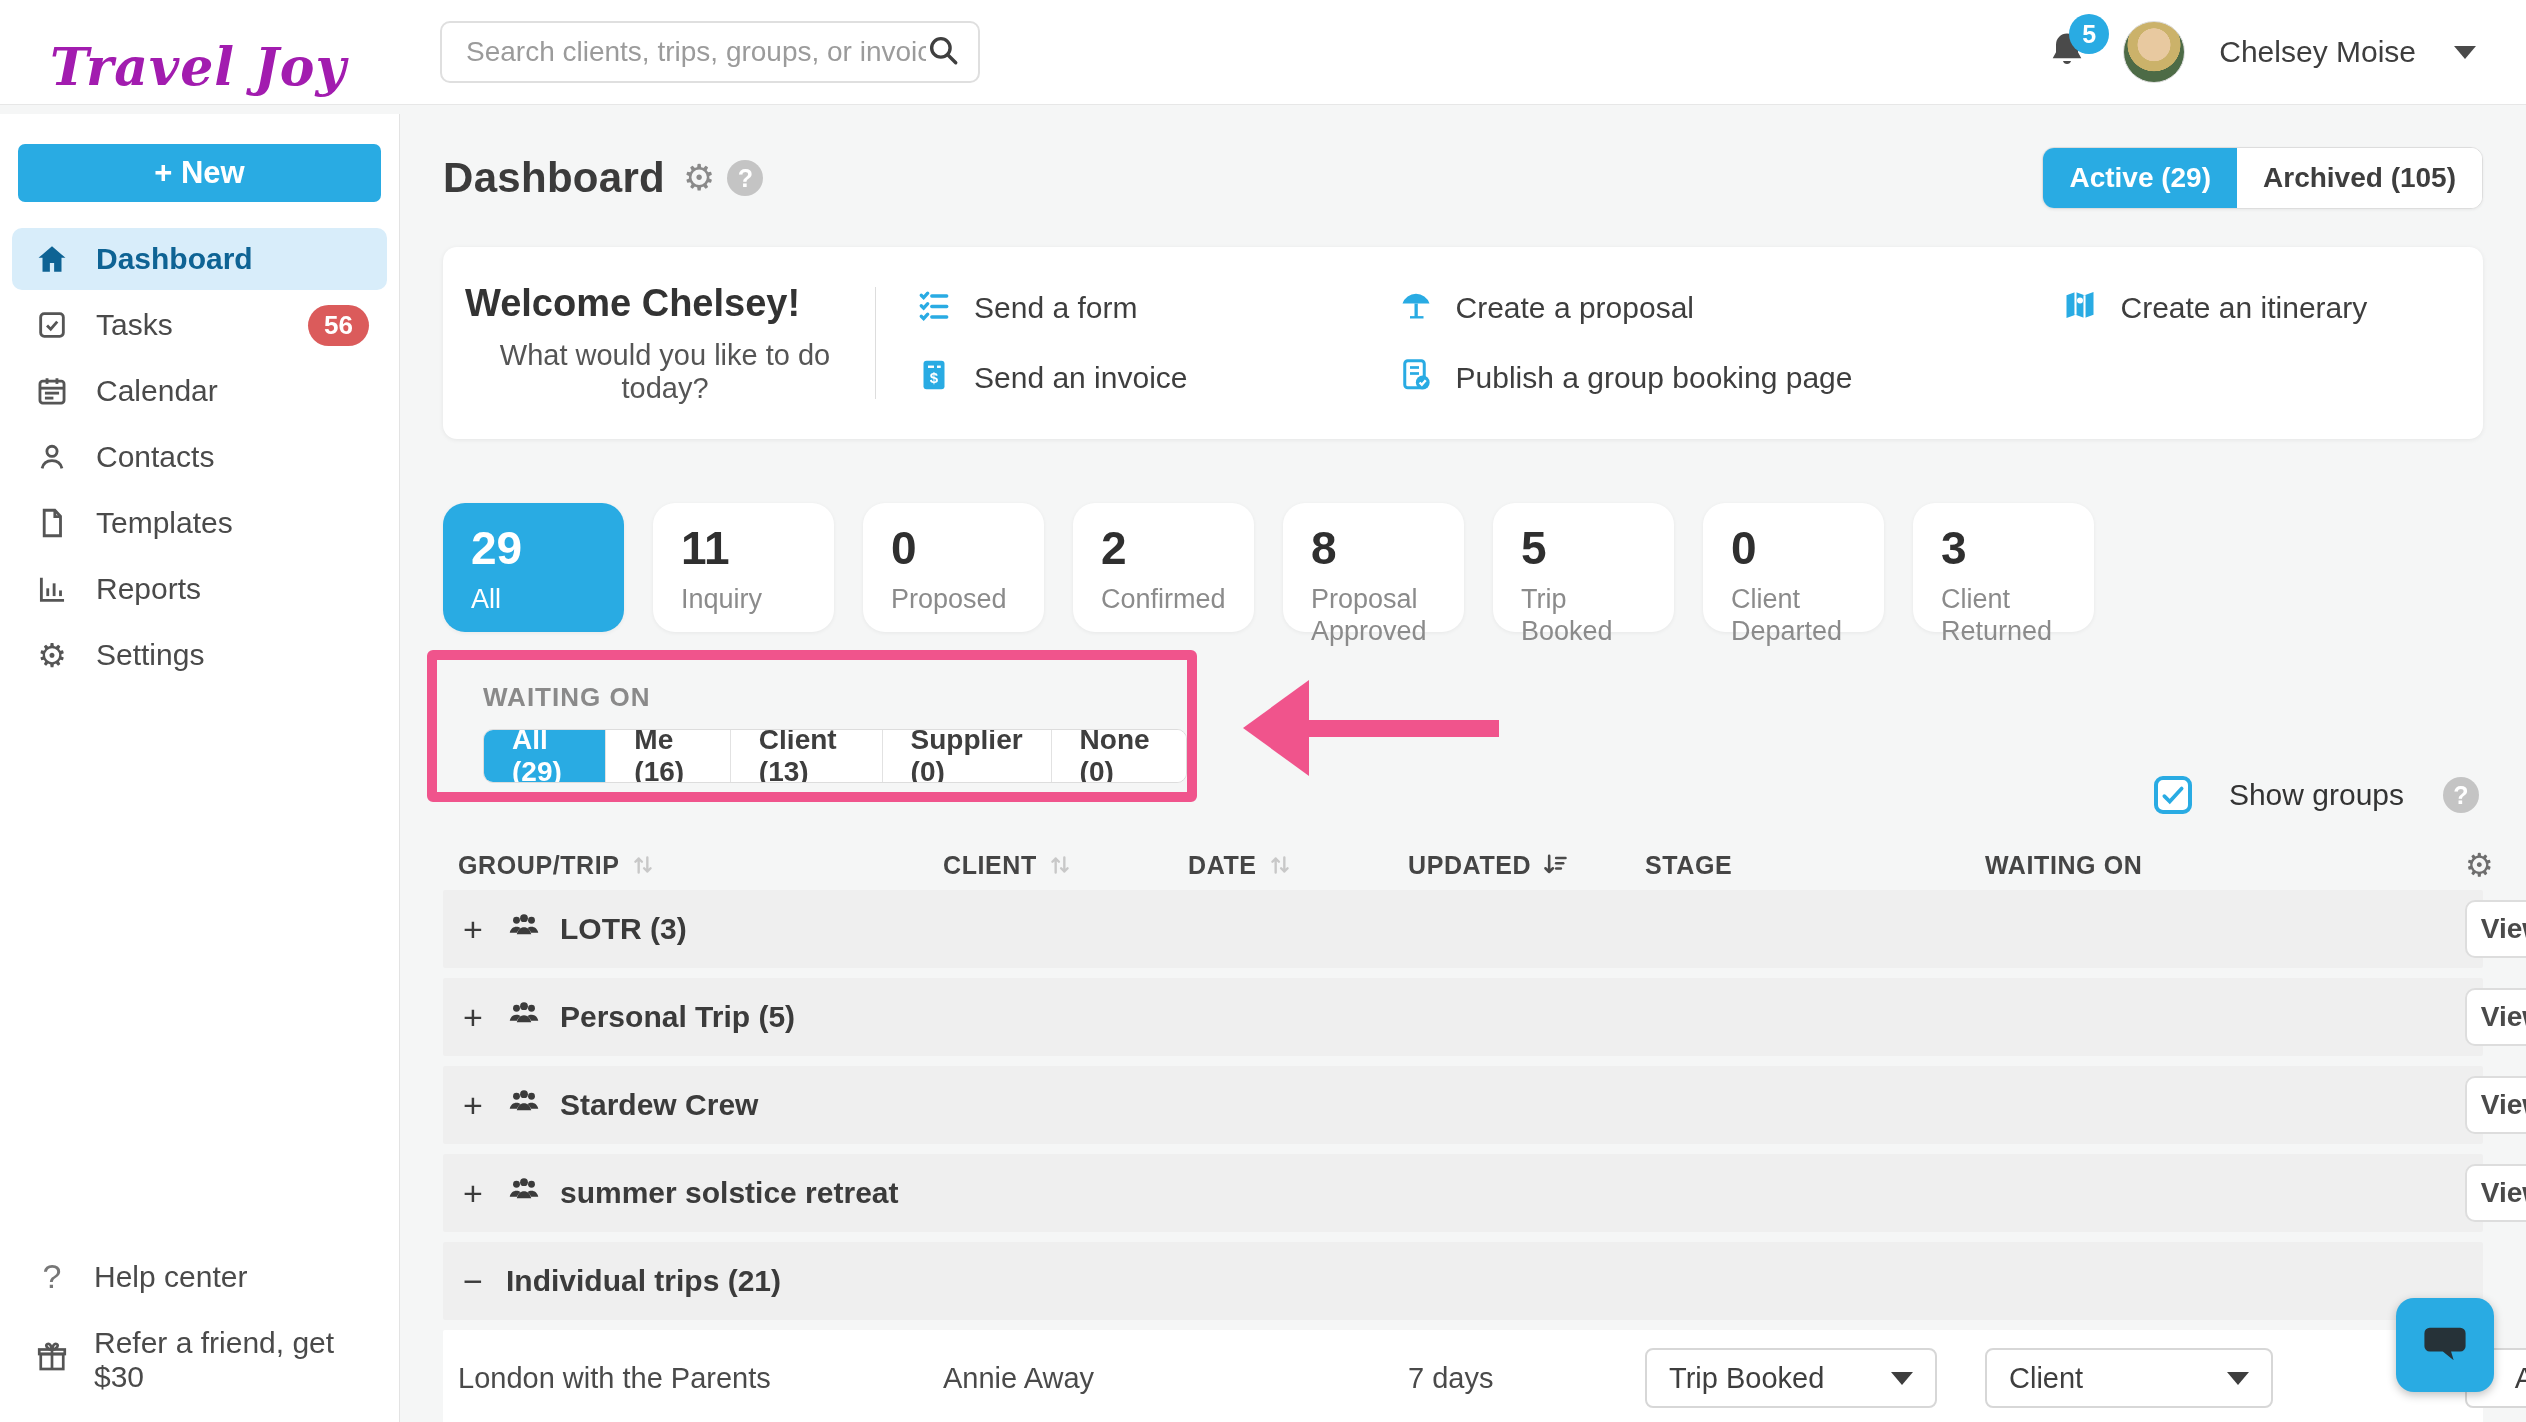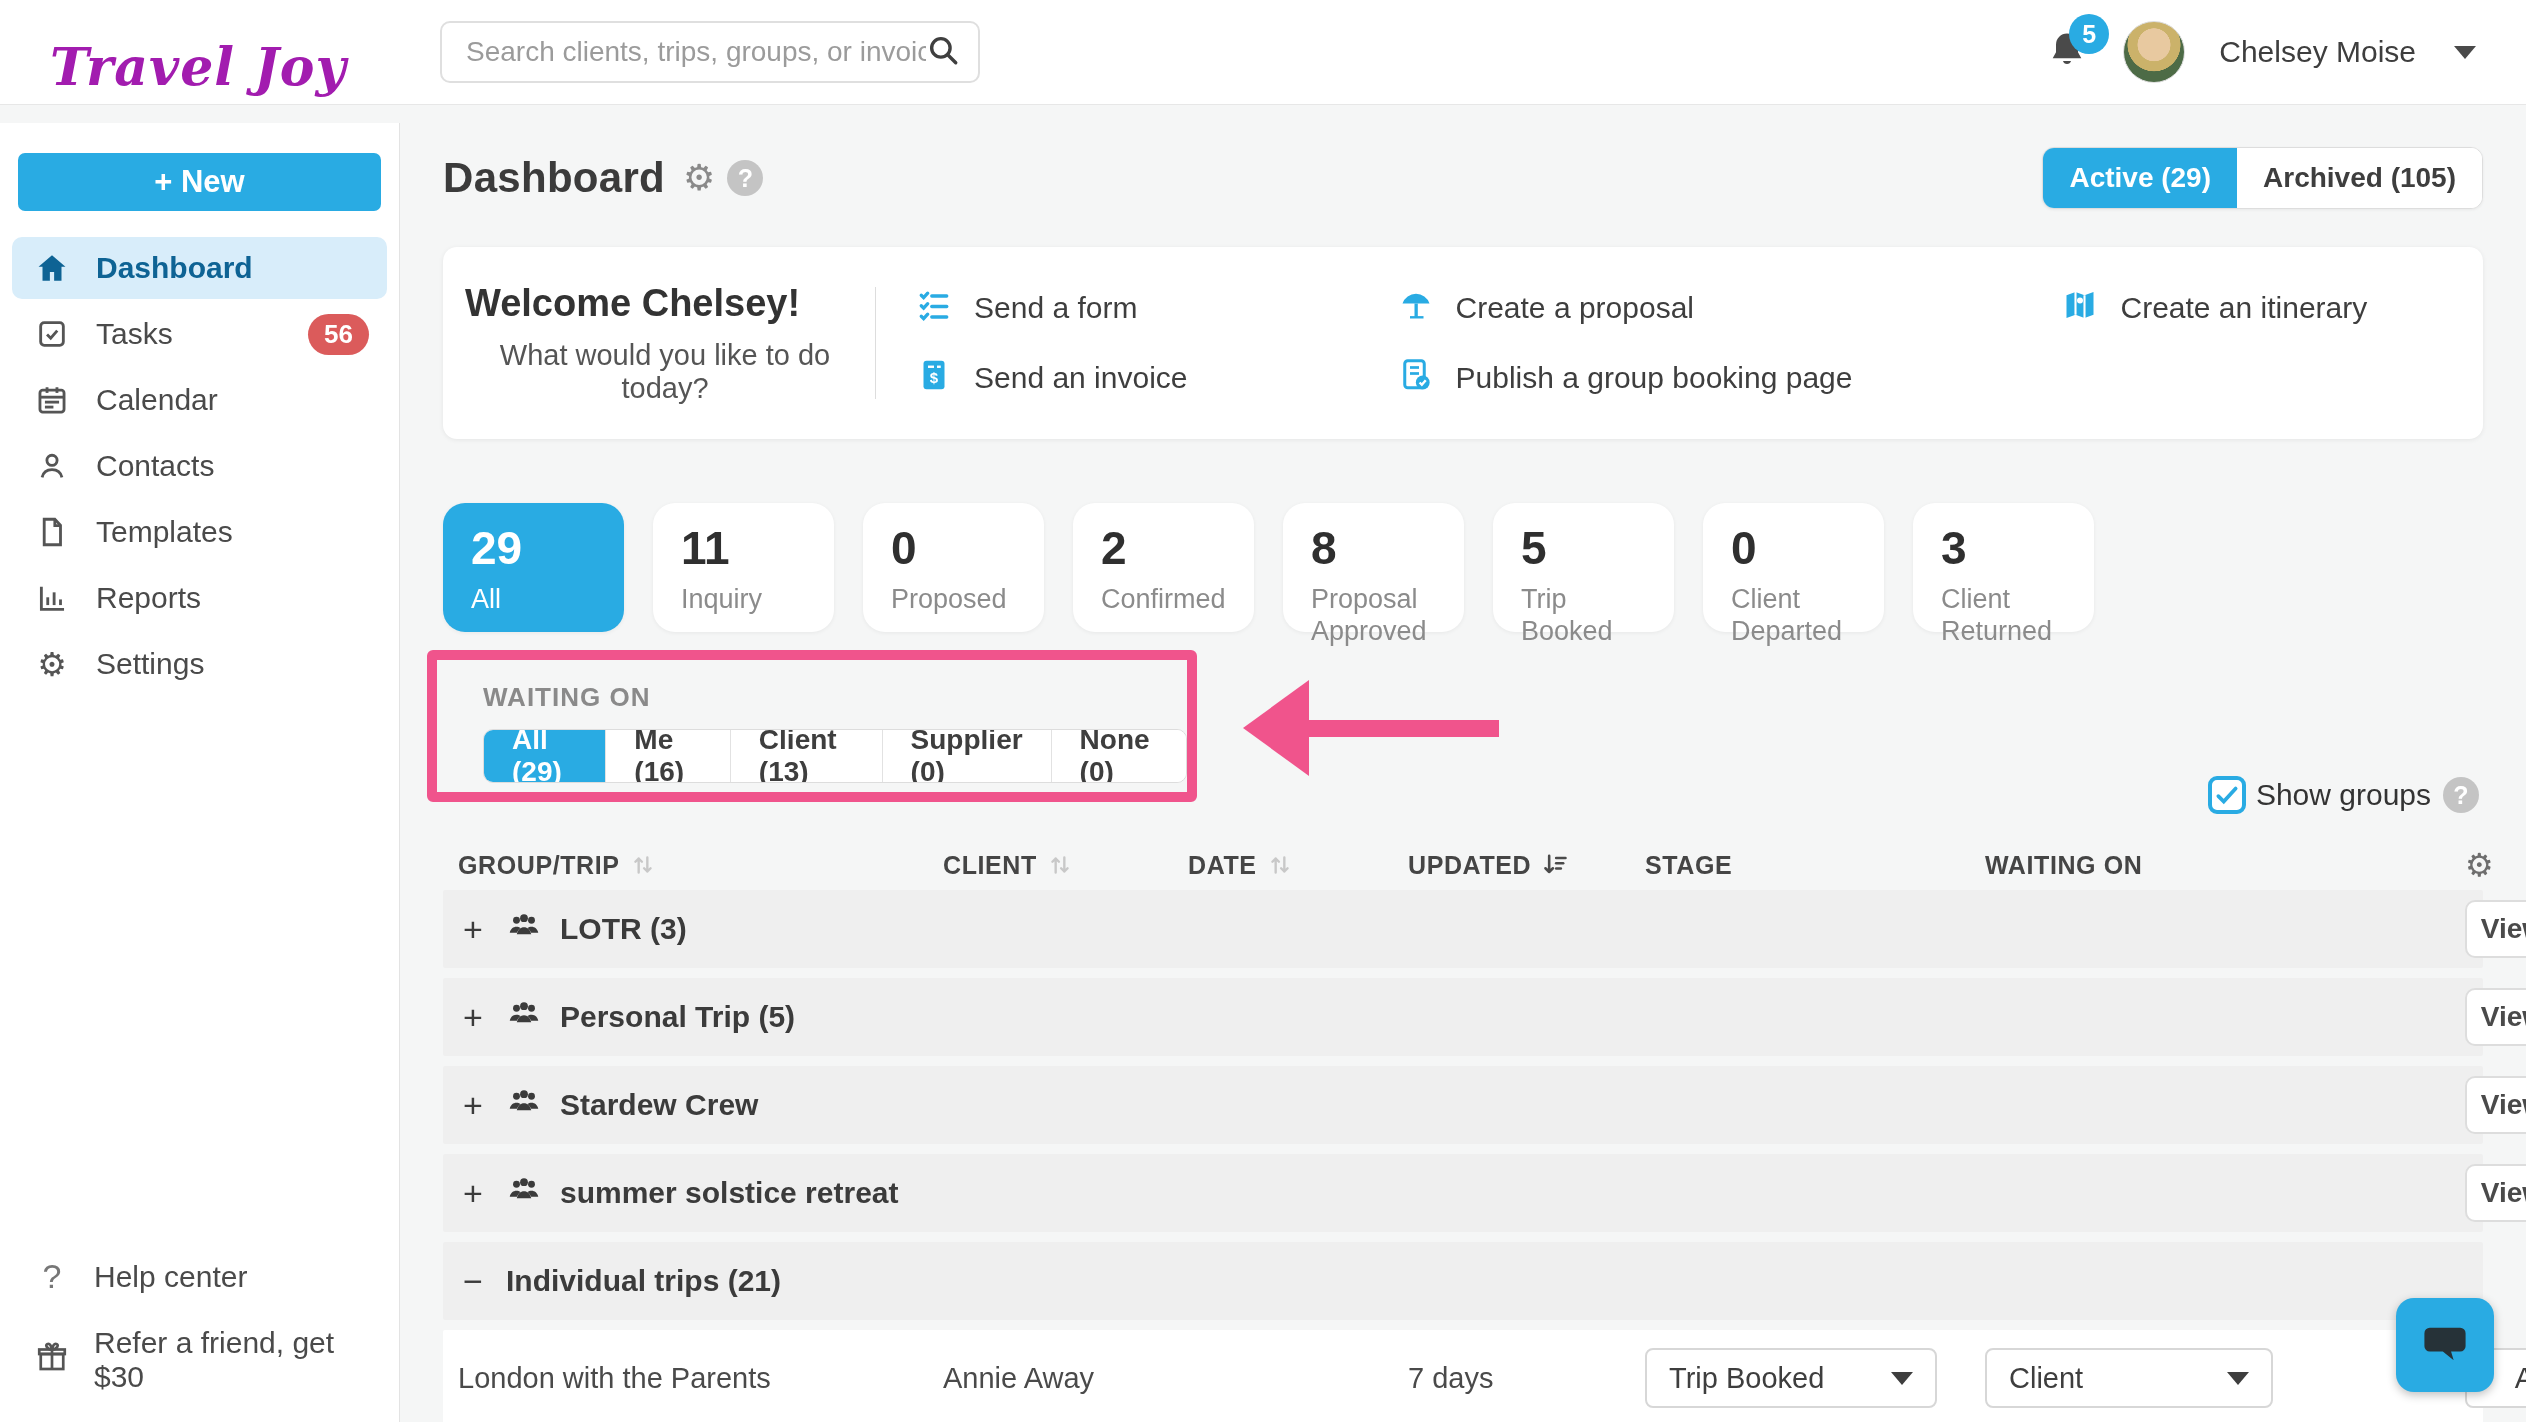--- a/index.html
+++ b/index.html
@@ -13,21 +13,21 @@
   .searchbox input { flex:1; border:none; outline:none; font-size:28px; color:#444; font-family:"Liberation Sans", sans-serif; background:transparent; }
   .searchbox input::placeholder { color:#9B9B9B; }
   .top-right { margin-left:auto; display:flex; align-items:center; padding-right:50px; gap:34px; }
   .bell-wrap { position:relative; cursor:pointer; }
   .badge-blue { position:absolute; top:-14px; right:-20px; background:#29ABE3; color:#fff; font-size:25px; font-weight:bold; min-width:40px; height:40px; border-radius:999px; display:flex; align-items:center; justify-content:center; padding:0 6px; }
   .avatar { width:62px; height:62px; border-radius:50%; background:radial-gradient(circle at 50% 38%, #E8C9A0 0 34%, #CBB26A 35% 55%, #4D6B46 56% 100%); border:1px solid #ddd; }
   .user-name { font-size:30px; color:#3E3E3E; }
   .caret-down { width:0; height:0; border-left:11px solid transparent; border-right:11px solid transparent; border-top:13px solid #4A4A4A; margin-left:4px; }
 
   
-  .sidebar { position:absolute; top:123px; left:0; width:400px; bottom:0; background:#fff; border-right:1px solid #E3E3E3; display:flex; flex-direction:column; z-index:4; }
+  .sidebar { position:absolute; top:114px; left:0; width:400px; bottom:0; background:#fff; border-right:1px solid #E3E3E3; display:flex; flex-direction:column; z-index:4; }
   .new-btn { margin:30px 18px 26px 18px; height:58px; background:#29ABE3; border:none; border-radius:7px; color:#fff; font-size:31px; font-weight:bold; cursor:pointer; font-family:"Liberation Sans", sans-serif; }
   .nav { display:flex; flex-direction:column; gap:4px; padding:0 12px; }
   .nav-item { display:flex; align-items:center; gap:26px; height:62px; padding:0 22px; border-radius:10px; font-size:30px; color:#4A4A4A; cursor:pointer; position:relative; }
   .nav-item.active { background:#D8EDFA; color:#0E6394; font-weight:bold; }
   .nav-icon { width:36px; height:36px; display:flex; align-items:center; justify-content:center; flex:none; }
   .gear-glyph { font-family:"DejaVu Sans", sans-serif; font-size:33px; color:#555; line-height:1; }
   .nav-badge { position:absolute; right:18px; background:#DB5B5B; color:#fff; font-size:26px; font-weight:bold; border-radius:999px; padding:5px 16px; }
   .side-footer { margin-top:auto; padding:0 34px 28px 34px; display:flex; flex-direction:column; gap:30px; }
   .side-footer .f-item { display:flex; align-items:center; gap:24px; font-size:30px; color:#4A4A4A; cursor:pointer; }
   .q-glyph { font-size:34px; color:#777; width:36px; text-align:center; }
@@ -65,21 +65,21 @@
   .waiting-section { position:relative; height:190px; margin-top:18px; }
   .pink-box { position:absolute; left:-16px; top:0; width:770px; height:152px; border:10px solid #F0548C; border-radius:6px; background:transparent; padding:22px 0 0 46px; }
   .waiting-label { font-size:26px; font-weight:bold; color:#8A8A8A; letter-spacing:1px; }
   .waiting-seg { margin-top:16px; display:inline-flex; border:1px solid #DDD; border-radius:10px; overflow:hidden; background:#fff; }
   .wseg { height:52px; padding:0 28px; display:flex; align-items:center; font-size:28px; font-weight:bold; color:#3E3E3E; background:#fff; border-left:1px solid #E2E2E2; cursor:pointer; }
   .wseg:first-child { border-left:none; }
   .wseg.active { background:#29ABE3; color:#fff; }
   .pink-arrow { position:absolute; left:800px; top:30px; display:flex; align-items:center; }
   .pink-arrow .head { width:0; height:0; border-right:66px solid #F0548C; border-top:48px solid transparent; border-bottom:48px solid transparent; }
   .pink-arrow .tail { width:190px; height:17px; background:#F0548C; }
-  .show-groups { position:absolute; right:4px; bottom:26px; display:flex; align-items:center; gap:10px; }
+  .show-groups { position:absolute; right:4px; bottom:26px; display:flex; align-items:center; gap:37px; }
   .checkbox { width:38px; height:38px; border:4px solid #29ABE3; border-radius:9px; background:#fff; display:flex; align-items:center; justify-content:center; cursor:pointer; }
   .show-groups .lbl { font-size:30px; color:#333; }
 
   
   .tbl-header { display:grid; grid-template-columns:485px 245px 220px 237px 340px 480px 1fr; align-items:center; padding:0 15px; height:50px; }
   .th { font-size:25px; font-weight:bold; color:#454545; letter-spacing:.6px; display:flex; align-items:center; gap:10px; }
   .th .sort { display:inline-flex; }
   .th-gear { justify-self:end; margin-right:10px; }
 
   .grp-row { display:grid; grid-template-columns:485px 245px 220px 237px 340px 480px 1fr; align-items:center; background:#EFEFEF; height:78px; border-radius:2px; margin-bottom:10px; padding:0 15px; }

